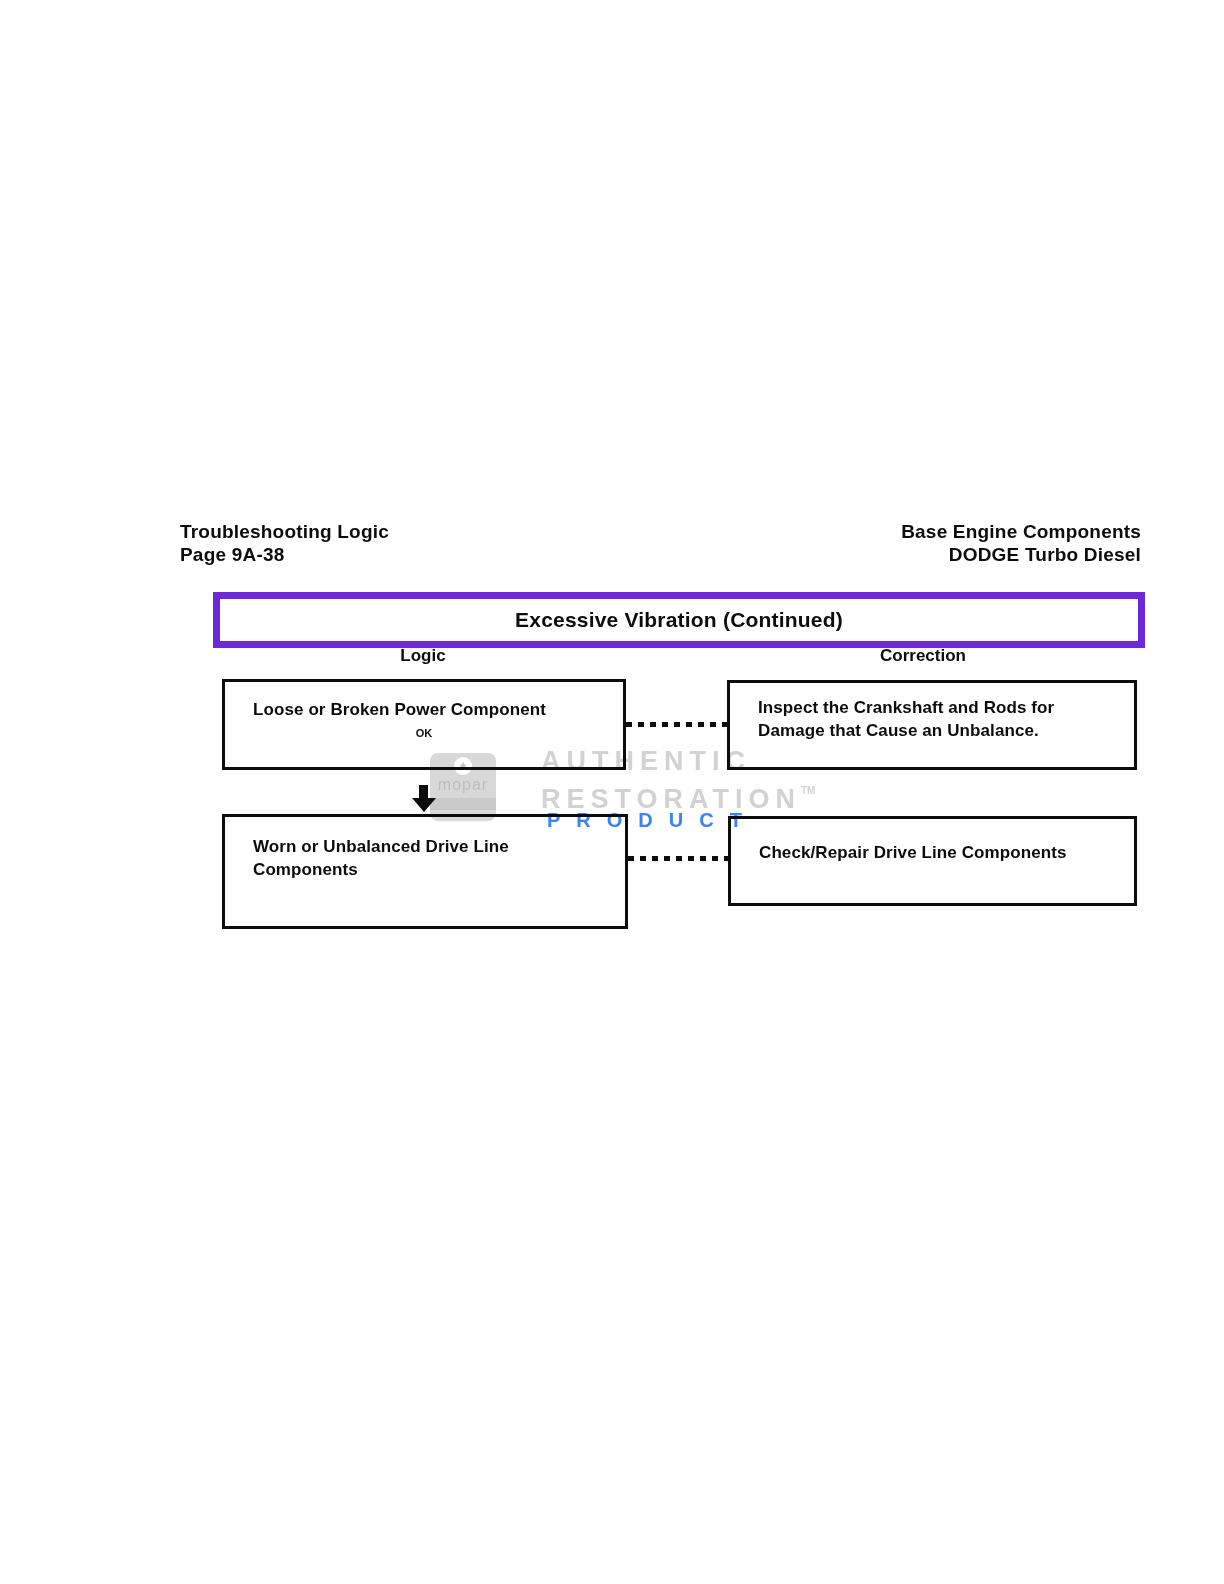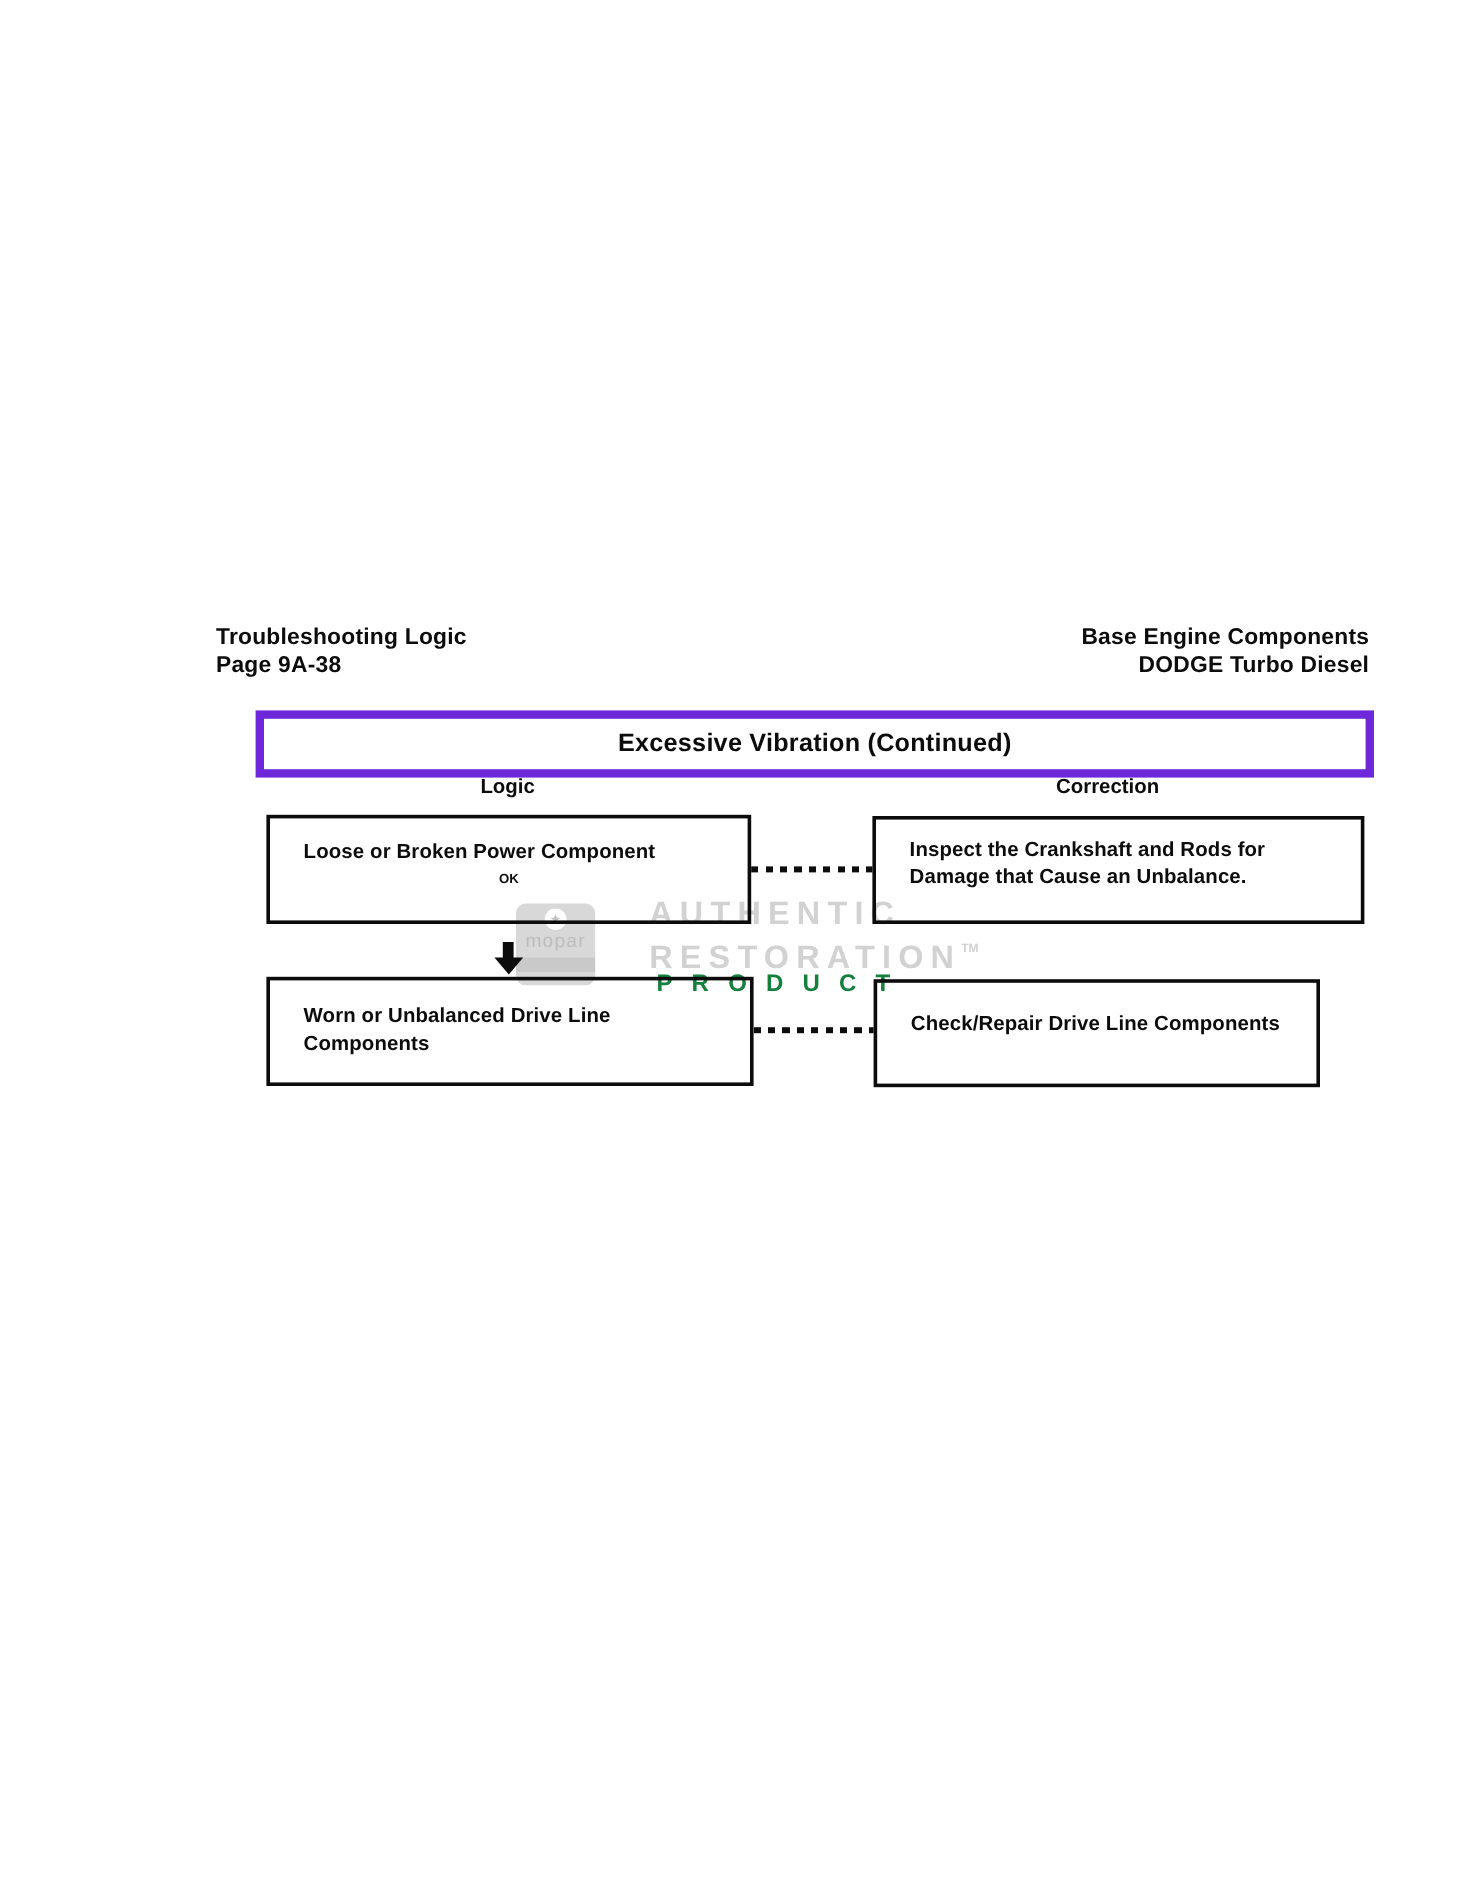--- a/index.html
+++ b/index.html
@@ -23,23 +23,23 @@
   .colhdr{font-size:17px;font-weight:700;text-align:center;width:220px;z-index:3;}
   .colhdr.cause{left:313px;top:646px;}
   .colhdr.correction{left:813px;top:646px;}
   
   .fbox{border:3px solid #0c0c0c;background:transparent;z-index:3;box-sizing:border-box;}
   .fbox .txt{font-size:17px;font-weight:700;line-height:23px;letter-spacing:.1px;}
   .b-cause1{left:222px;top:679px;width:404px;height:91px;}
   .b-cause1 .txt{margin:16px 0 12px 28px;width:350px;}
   .b-corr1{left:727px;top:680px;width:410px;height:90px;}
   .b-corr1 .txt{margin:13px 0 0 28px;width:332px;}
-  .b-cause2{left:222px;top:814px;width:406px;height:91px;}
+  .b-cause2{left:222px;top:814px;width:406px;height:115px;}
   .b-cause2 .txt{margin:18px 0 0 28px;width:300px;}
-  .b-corr2{left:728px;top:816px;width:372px;height:90px;}
+  .b-corr2{left:728px;top:816px;width:409px;height:90px;}
   .b-corr2 .txt{margin:22px 0 0 28px;width:360px;}
   
   .dash{
     height:5px;z-index:3;
     background:repeating-linear-gradient(90deg,#0c0c0c 0 6px,transparent 6px 12px);
   }
   .dash1{left:626px;top:722px;width:101px;}
   .dash2{left:628px;top:856px;width:100px;}
   
   .ok-label{left:398px;top:727px;width:52px;text-align:center;
@@ -60,21 +60,21 @@
     color:#c4c4c4;font-size:12px;line-height:12px;}
   .wm-logo .brand{font-size:16px;font-weight:400;color:#bdbdbd;
     letter-spacing:1px;margin-top:1px;}
   .wm-logo .bar{width:100%;height:12px;background:#c9c9c9;margin-top:4px;}
   .wm-line1{left:541px;top:747px;font-size:27px;font-weight:800;
     letter-spacing:6px;line-height:28px;}
   .wm-line2{left:541px;top:777px;font-size:27px;font-weight:800;
     letter-spacing:6px;line-height:28px;}
   .wm-tm{font-size:10px;font-weight:700;vertical-align:14px;letter-spacing:0;}
   .wm-line3{left:547px;top:809px;font-size:20px;font-weight:800;
-    letter-spacing:16px;color:#15803d;}
+    letter-spacing:16px;color:#3b82f6;}
 </style>
 </head>
 <body>
 
 <div class="page">
 
   <div class="abs hdr hdr-left">
     <div>Troubleshooting Logic</div>
     <div>Page 9A-38</div>
   </div>

